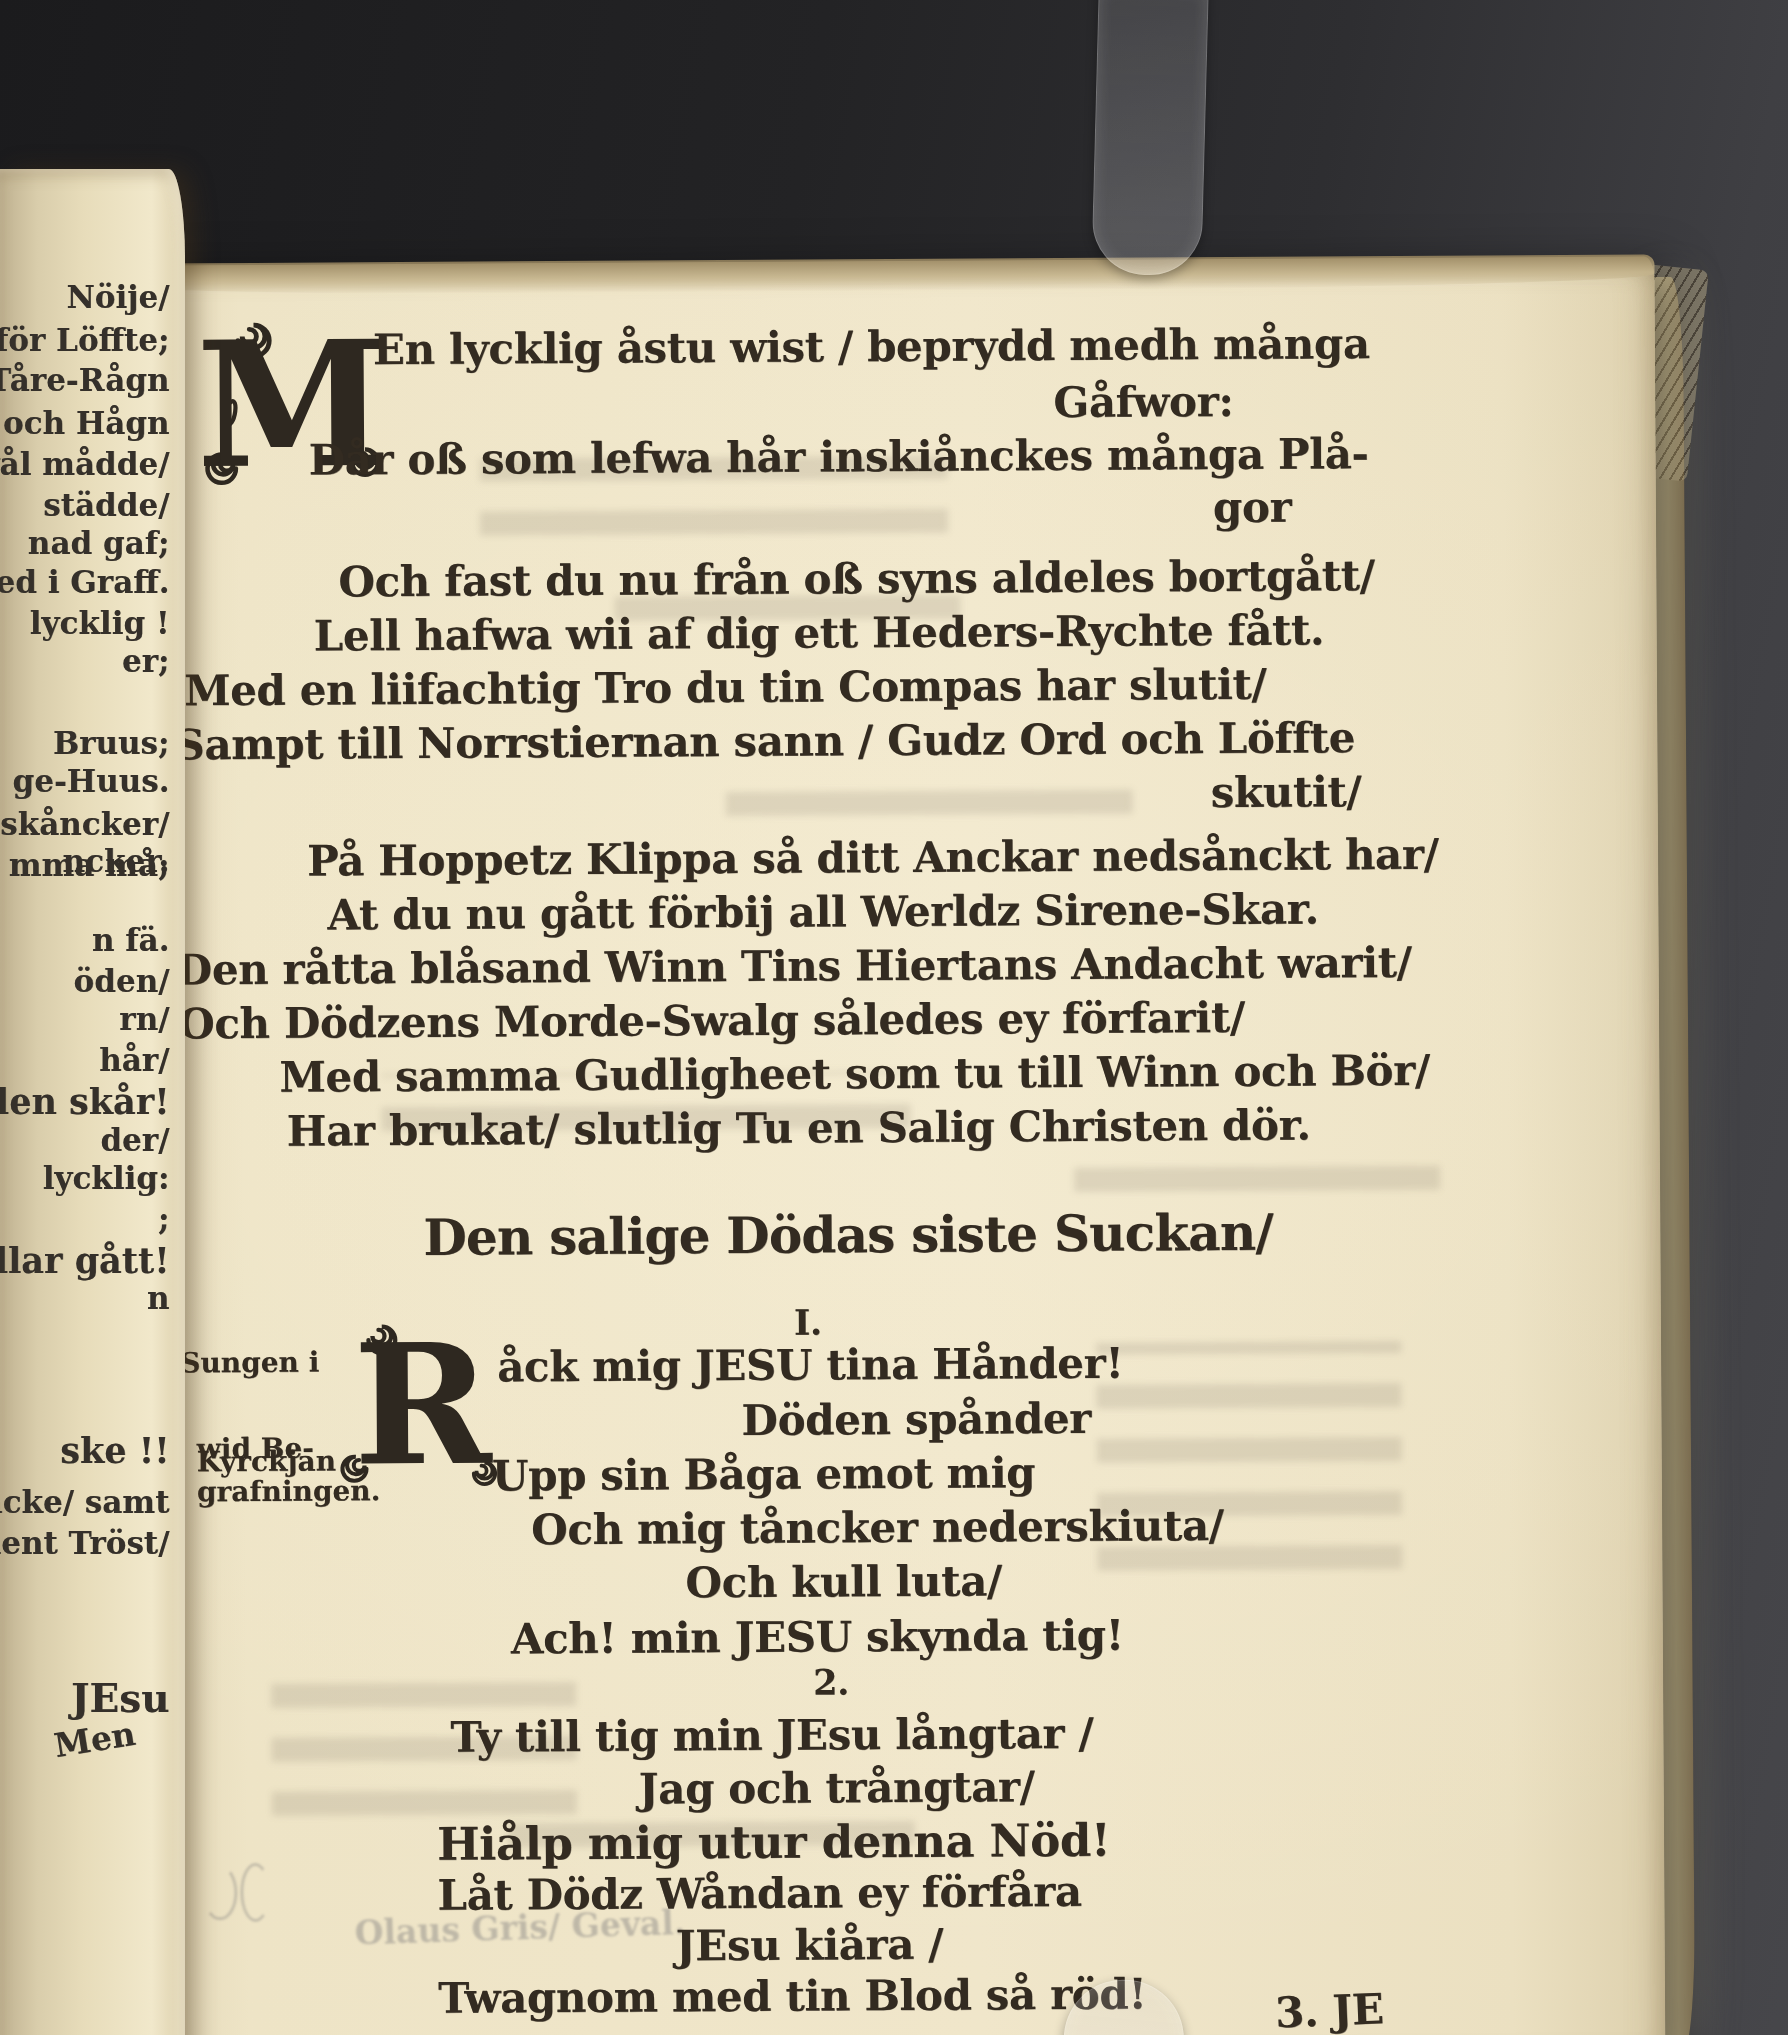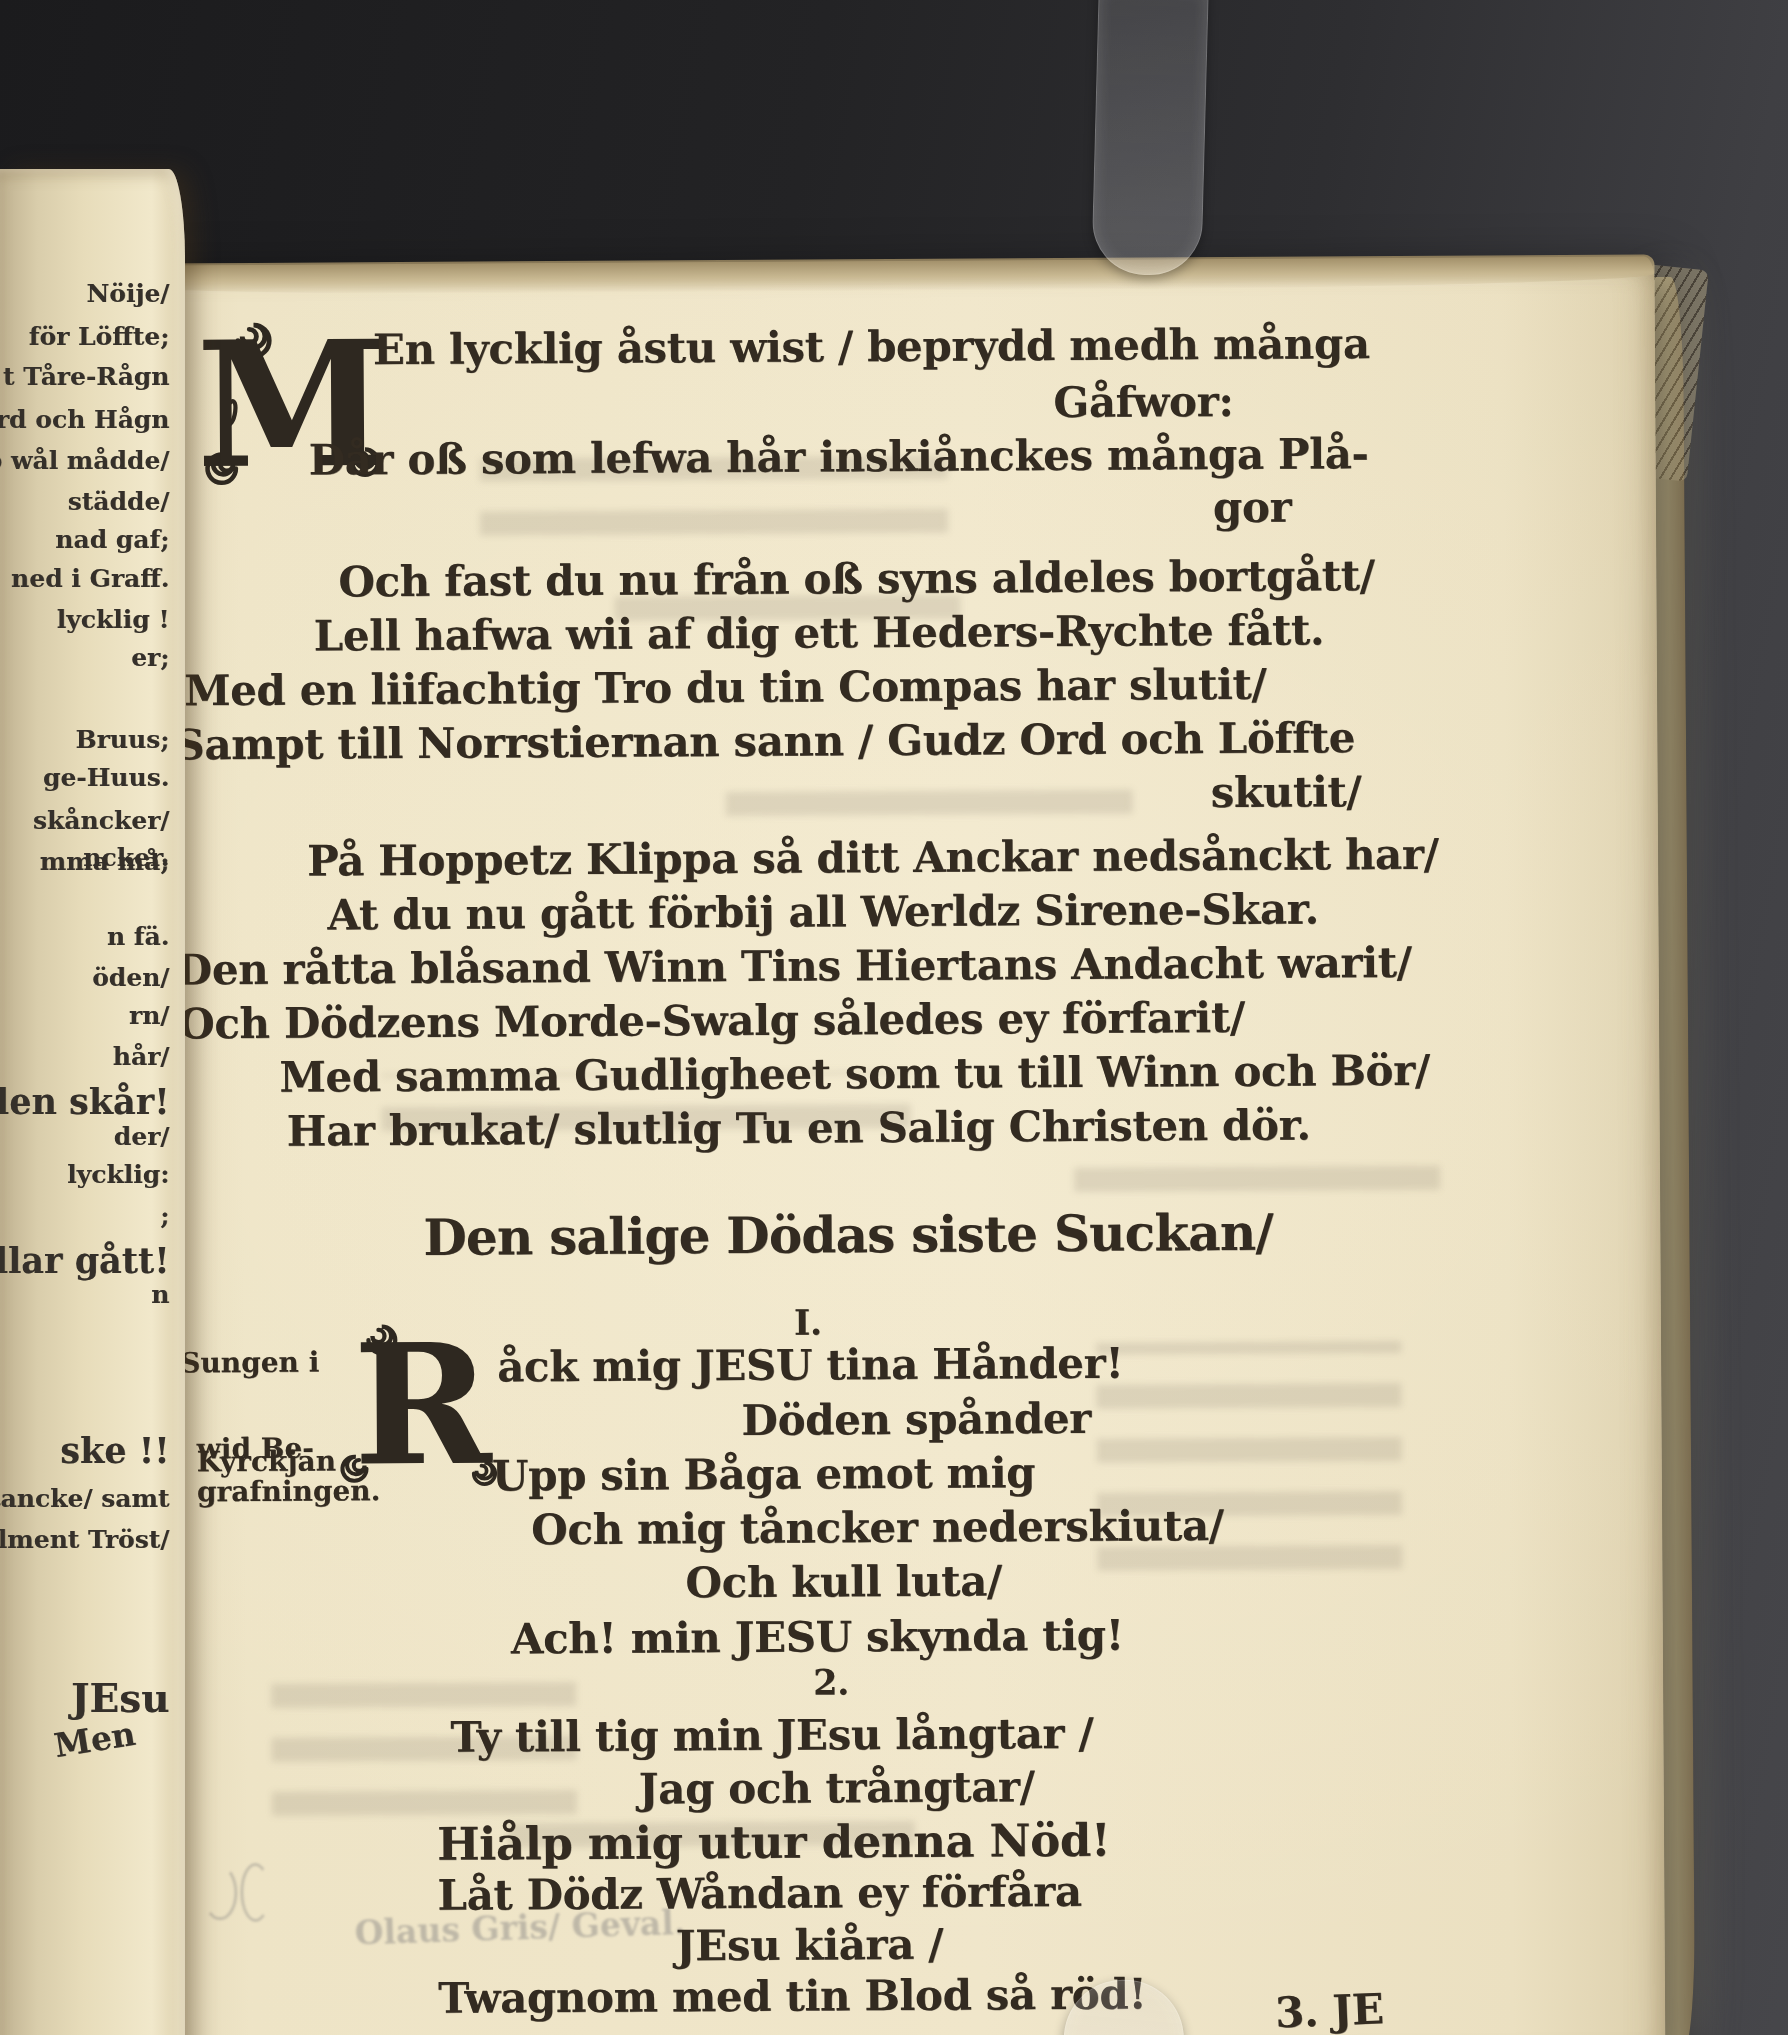--- a/index.html
+++ b/index.html
@@ -26,21 +26,21 @@
                inset 0 19px 28.5px -12.2px rgba(120,98,60,.30),
                16.3px 10.6px 49px rgba(0,0,0,.45);}
   .page-top-deckle{position:absolute;left:0;top:-2.4px;width:100%;height:32px;
     background:linear-gradient(#98855e,#c4b38b 55%,rgba(196,179,139,0));
     border-radius:10.6px 10.6px 40% 30%;opacity:.85;}
   
   .left-strip{position:absolute;left:0;top:169px;width:185px;height:2009px;z-index:20;overflow:hidden;
     background:linear-gradient(90deg,#bfb190 0,#d9cdab 37px,#e7dcba 45%,#f1e8cb 82%,#e0d4b2 96%,#cdbf9c 100%);
     border-radius:0 16.3px 12.2px 0/0 90px 81px 0;
     box-shadow:10.6px 0 24.4px -2.4px rgba(70,52,24,.45), inset -6.5px 0 10.6px rgba(255,250,232,.55), inset 0 9.8px 16.3px -6.5px rgba(120,98,60,.5);}
-  .frag{position:absolute;right:15.5px;white-space:nowrap;font-weight:700;font-size:25px;color:#35302a;
+  .frag{position:absolute;right:15.5px;white-space:nowrap;font-weight:700;font-size:31px;color:#35302a;
     text-shadow:0.4px 0.4px 0.4px rgba(53,48,42,.45);}
   .frag.big{font-size:35px;}
   .frag.men{right:49px;transform:rotate(-9deg);font-size:33px;}
   .frag.qwast{font-size:39px;}
   
   .line{position:absolute;white-space:nowrap;font-weight:700;font-size:42px;color:#332b21;
     letter-spacing:-0.4px;text-shadow:0.4px 0.4px 0.4px rgba(51,43,33,.45);}
   .heading{font-size:50px;letter-spacing:-0.8px;}
   .vnum{font-size:35px;}
   .marginal{font-size:28px;letter-spacing:0;}

